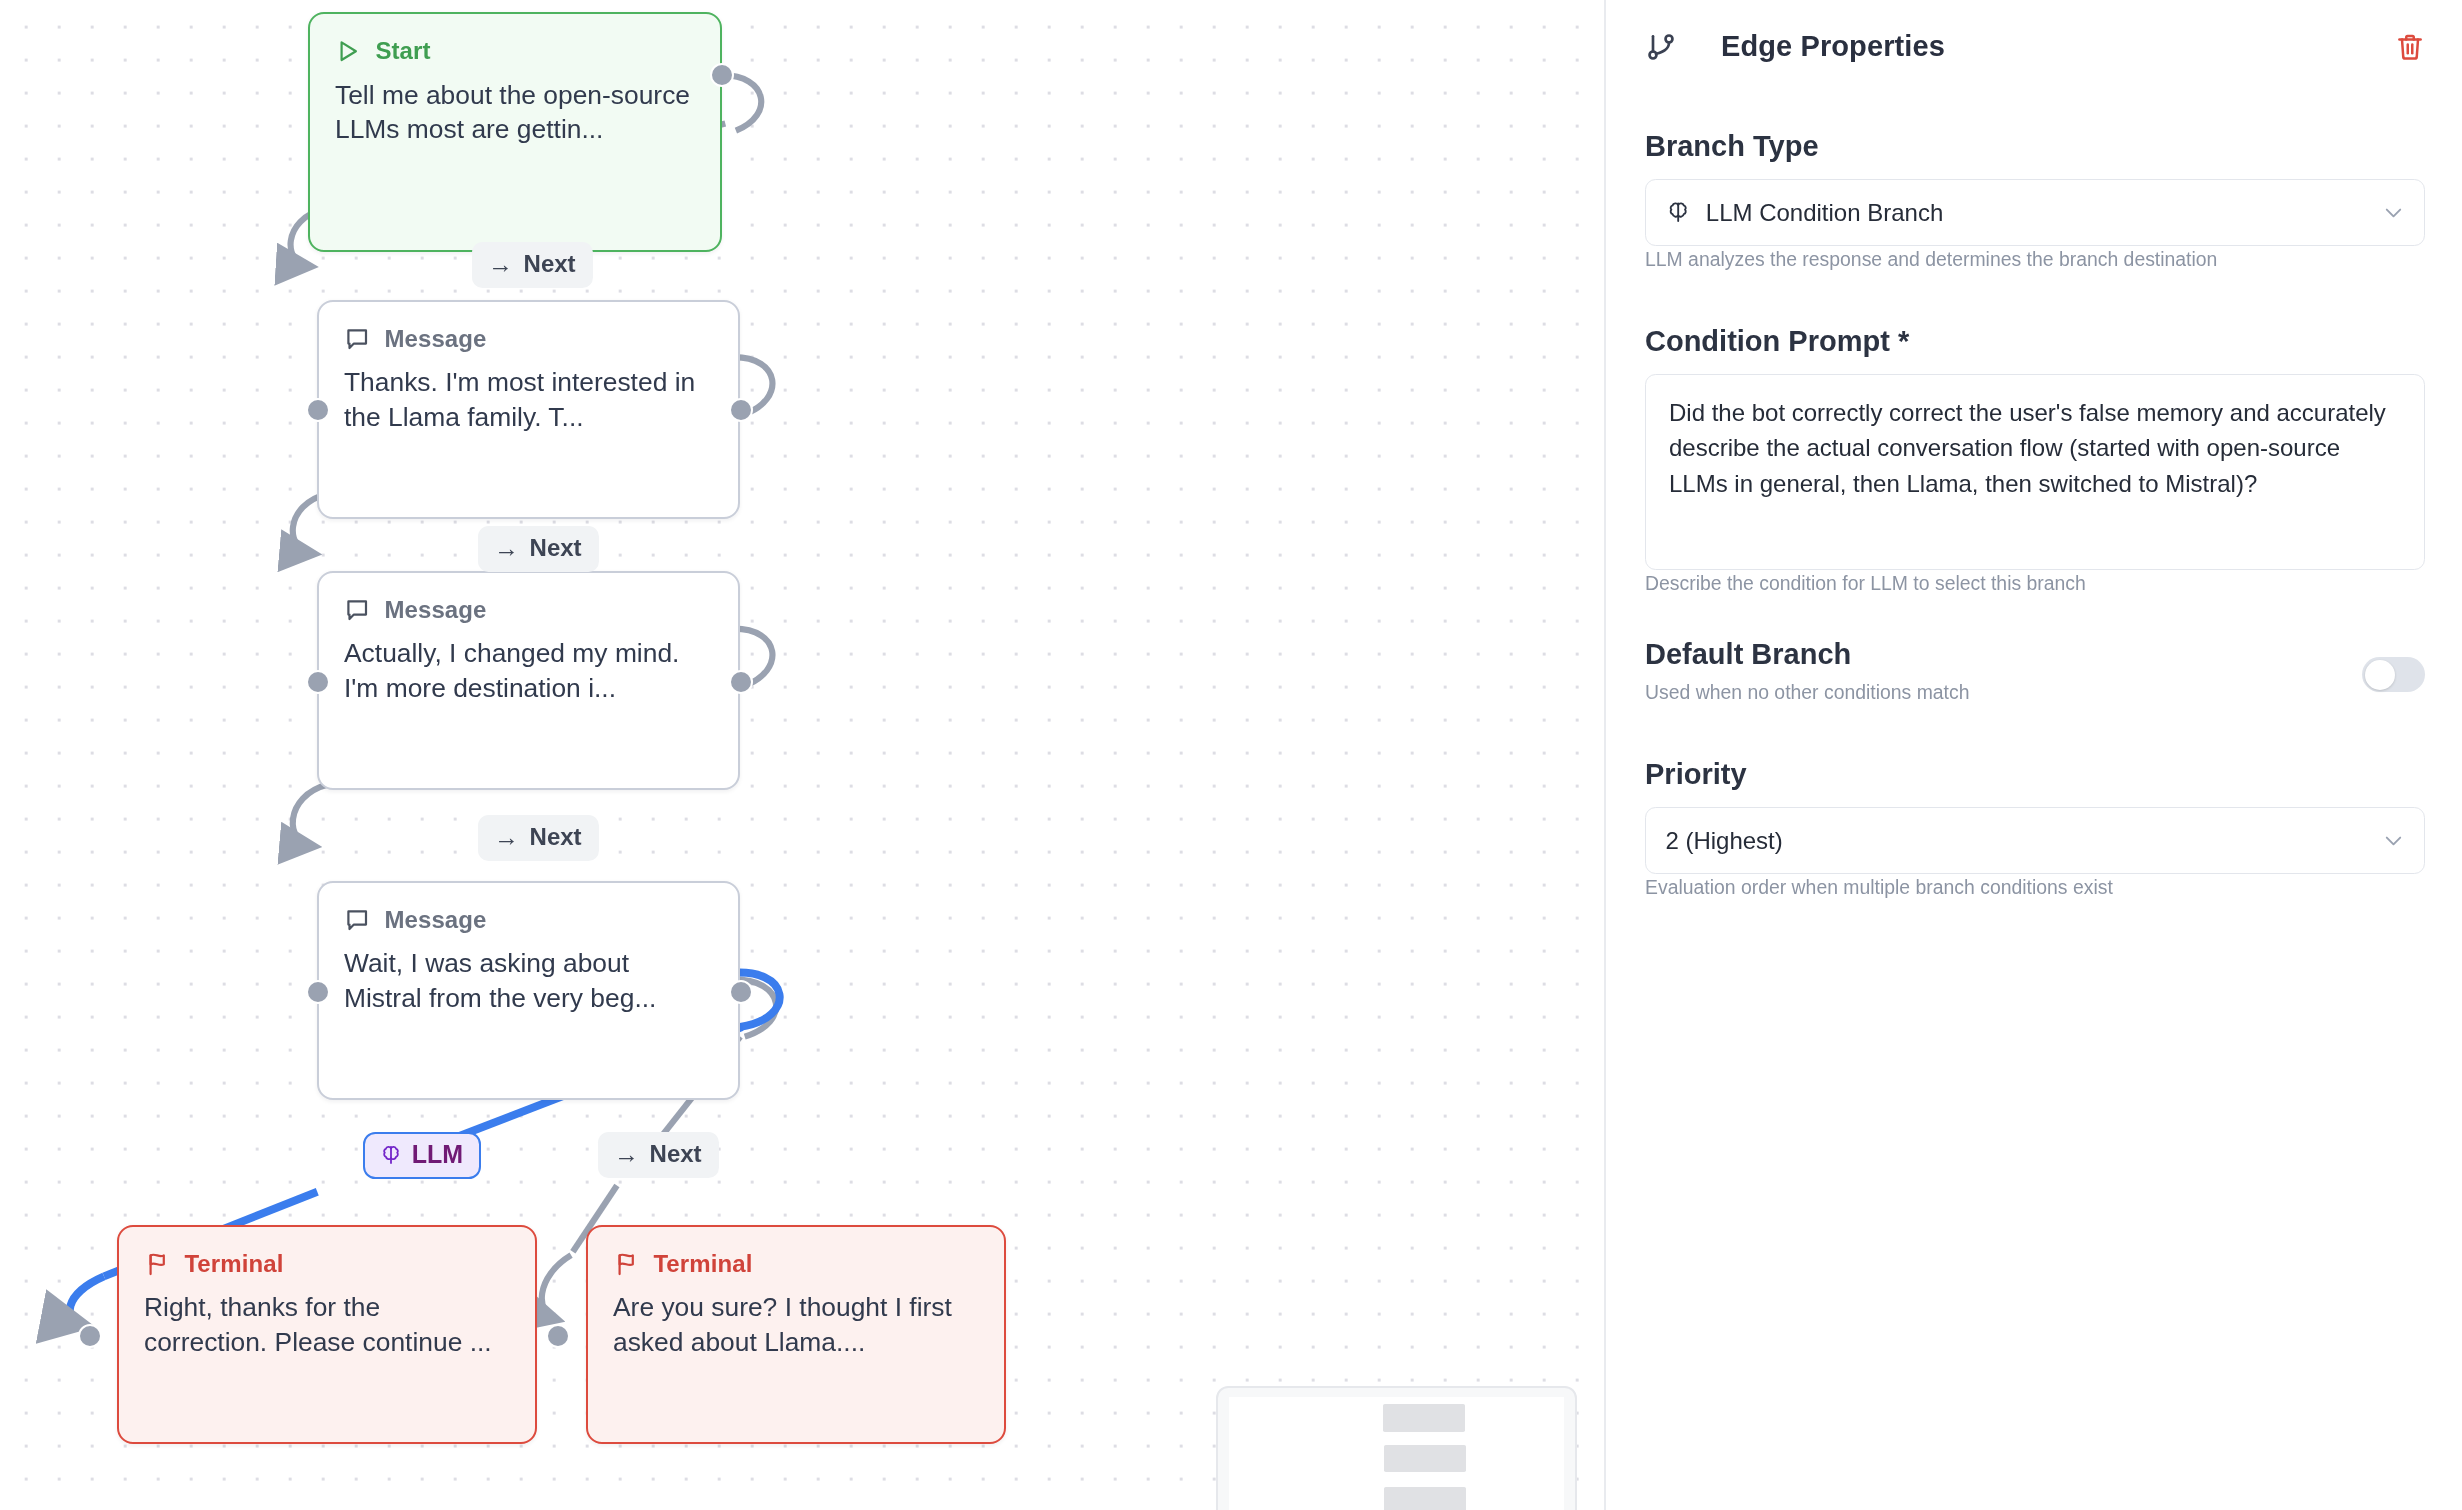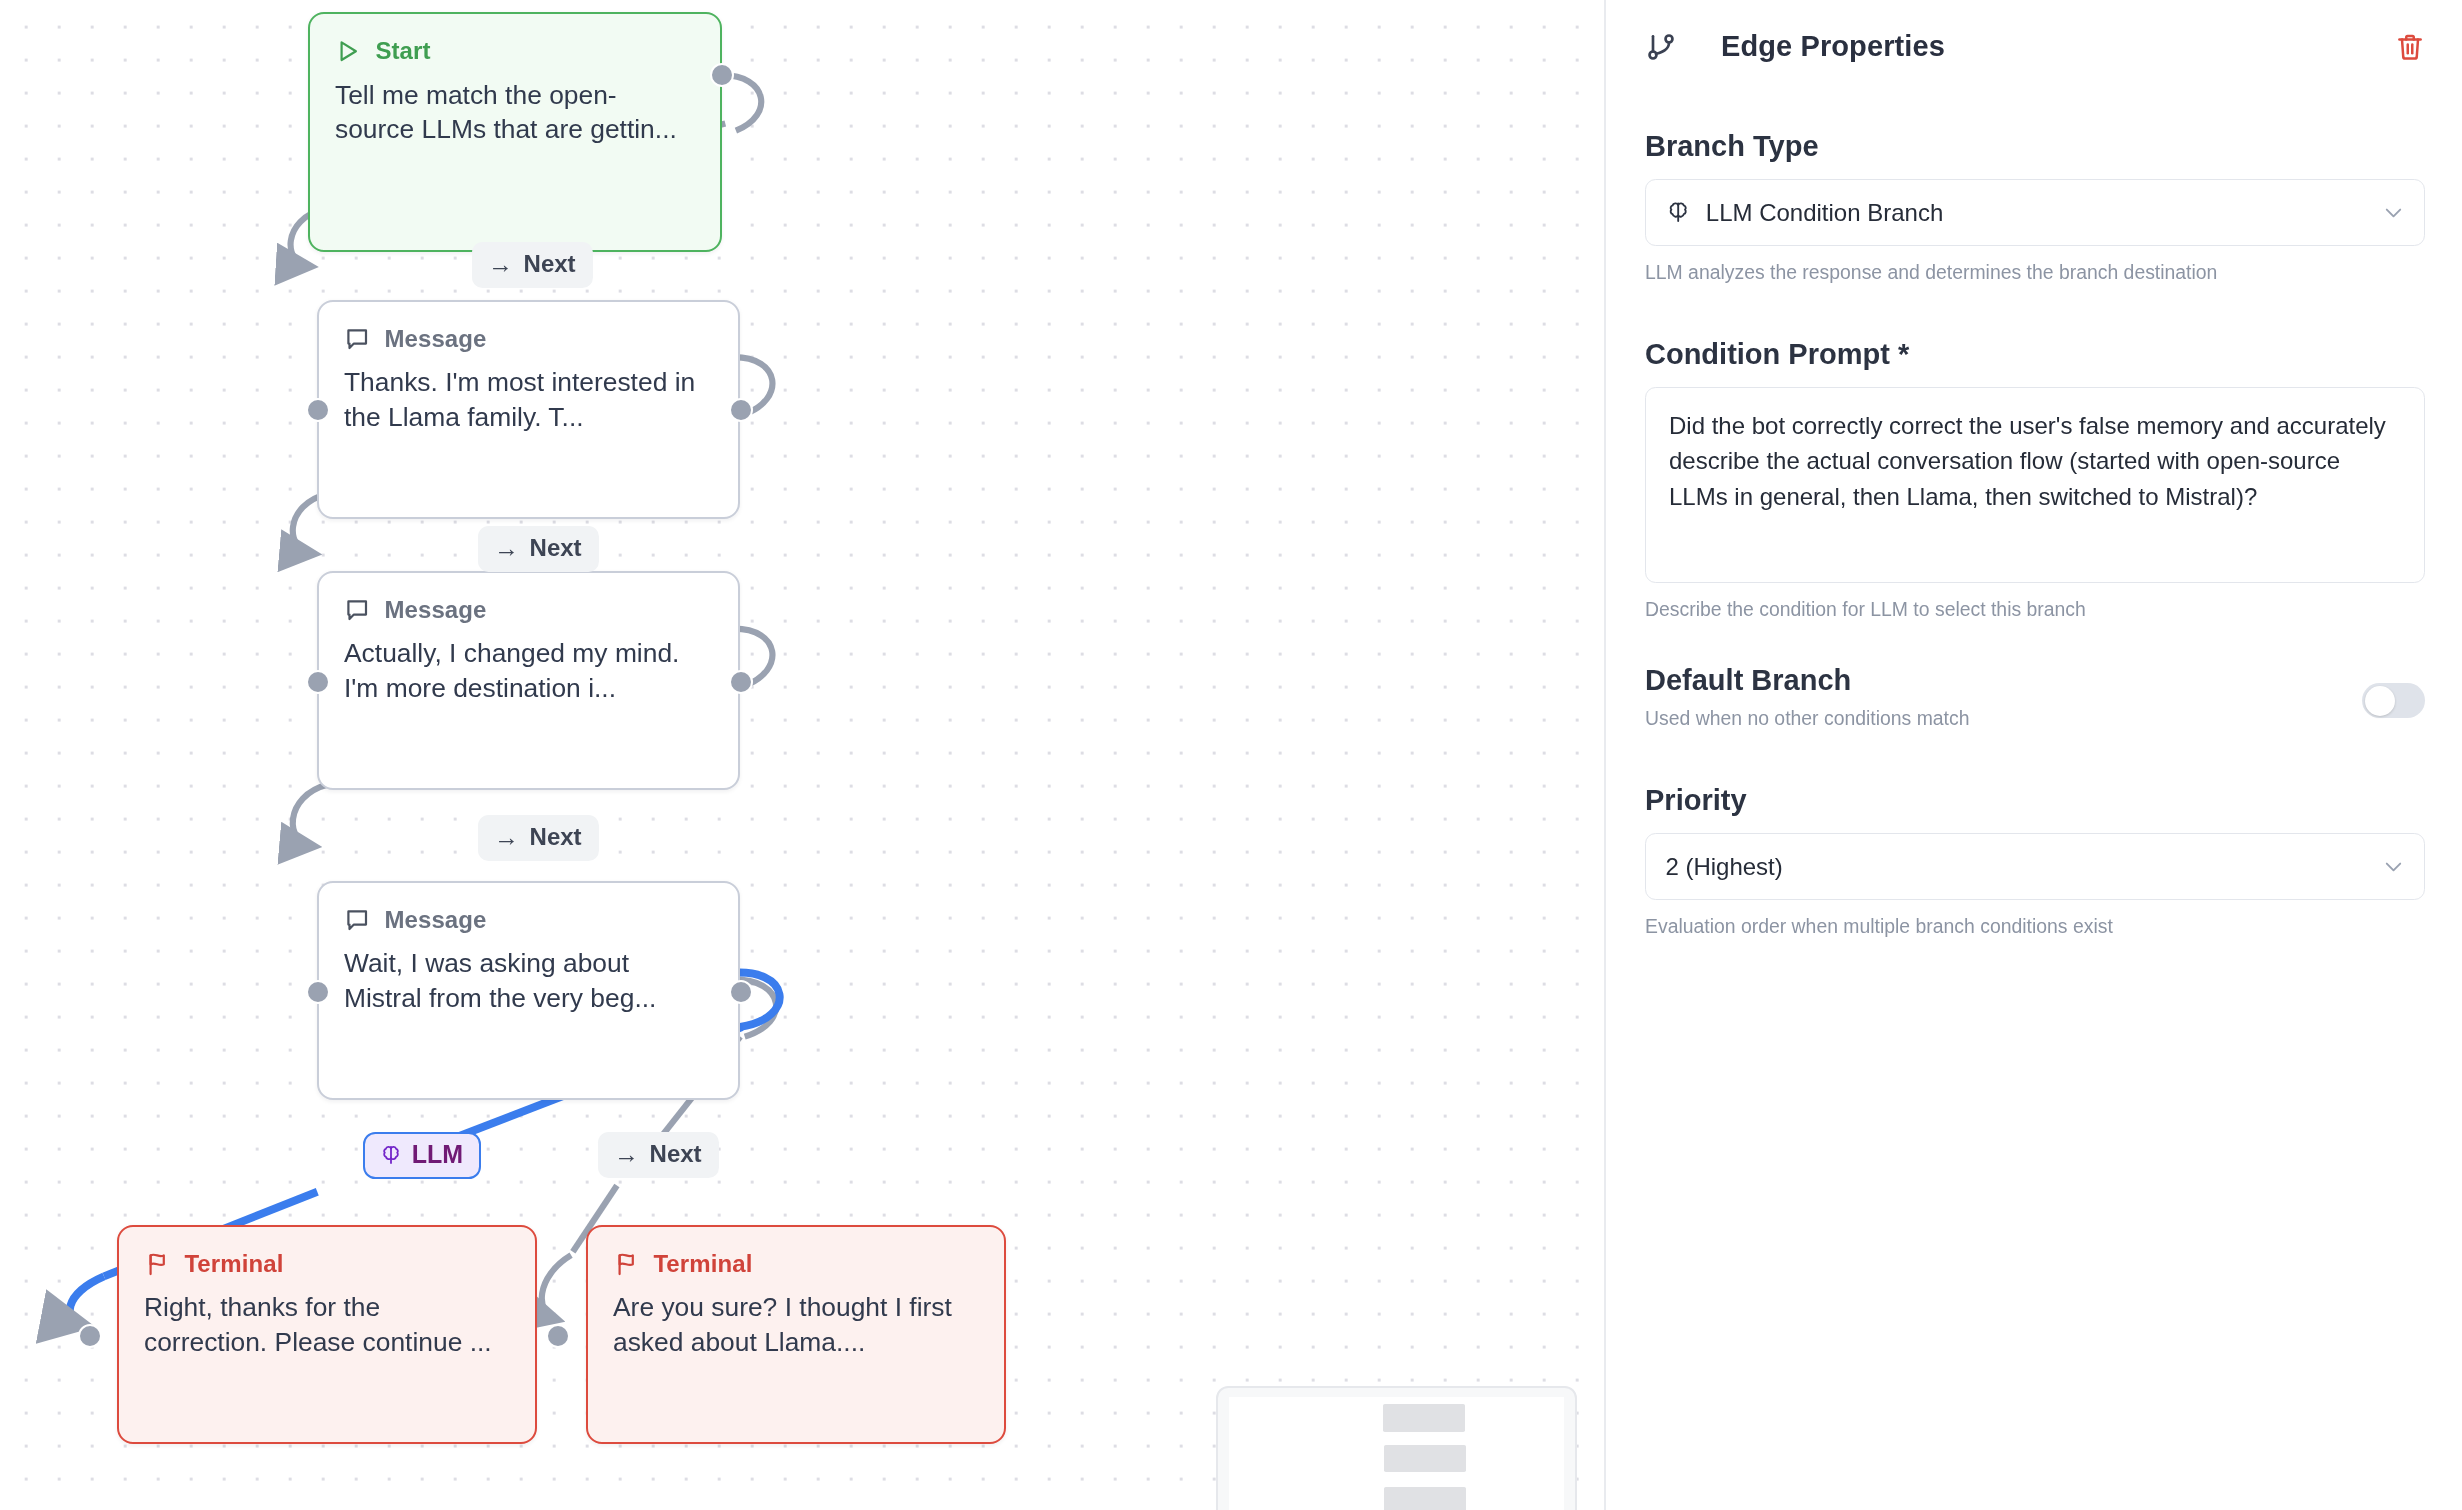--- a/index.html
+++ b/index.html
@@ -112,21 +112,21 @@
   }
   .select-box {
     width: 100%; height: 67px; border: 1.8px solid #e3e6ec; border-radius: 10.6px;
     background: #ffffff; display: flex; align-items: center;
     padding: 0 19.4px 0 19.4px; cursor: pointer;
   }
   .select-box .sb-ico { width: 26.4px; height: 26.4px; display:block; margin-right: 14px; flex: 0 0 26.4px; }
   .select-box .sb-val { font-size: 24px; color: #262c38; flex: 1 1 auto; }
   .select-box .sb-chev { width: 23px; height: 23px; display:block; }
   .help-text {
-    font-size: 19.4px; color: #8c94a3; margin-top: 14px; display: block; line-height: 1.3;
+    font-size: 19.4px; color: #8c94a3; margin-top: 1px; display: block; line-height: 1.3;
   }
 
   .textarea-box {
     width: 100%; height: 196px; border: 1.8px solid #e3e6ec; border-radius: 10.6px;
     background: #ffffff; padding: 19.4px 23px;
     font-size: 24px; line-height: 1.48; color: #262c38;
     overflow: hidden; cursor: text;
   }
 
   .row-toggle { display: flex; align-items: center; }
@@ -186,21 +186,21 @@
       <path d="M 118 1448 C 72 1468 70 1498 96 1503" stroke="#3b7ded" stroke-width="9" fill="none" marker-end="url(#ahb)"></path>
     </svg>
 
     <div class="node start" style="left:308px; top:12.3px; width:414px; height:240px;">
       <div class="node-head">
         <svg class="n-ico" viewBox="0 0 24 24" fill="none" stroke="#3f9e51" stroke-width="2" stroke-linejoin="round">
           <path d="M6 4 L19 12 L6 20 Z"></path>
         </svg>
         <span class="n-type">Start</span>
       </div>
-      <div class="node-body">Tell me match the open-source LLMs that are gettin...</div>
+      <div class="node-body">Tell me about the open-source LLMs most are gettin...</div>
     </div>
     <div class="handle" style="left:710px; top:63px;"></div>
 
     <div class="node" style="left:317px; top:300px; width:423px; height:219px;">
       <div class="node-head">
         <svg class="n-ico" viewBox="0 0 24 24" fill="none" stroke="#4b5260" stroke-width="2" stroke-linejoin="round">
           <path d="M4 4 H20 V16 H9 L5 20 V16 H4 Z"></path>
         </svg>
         <span class="n-type">Message</span>
       </div>

